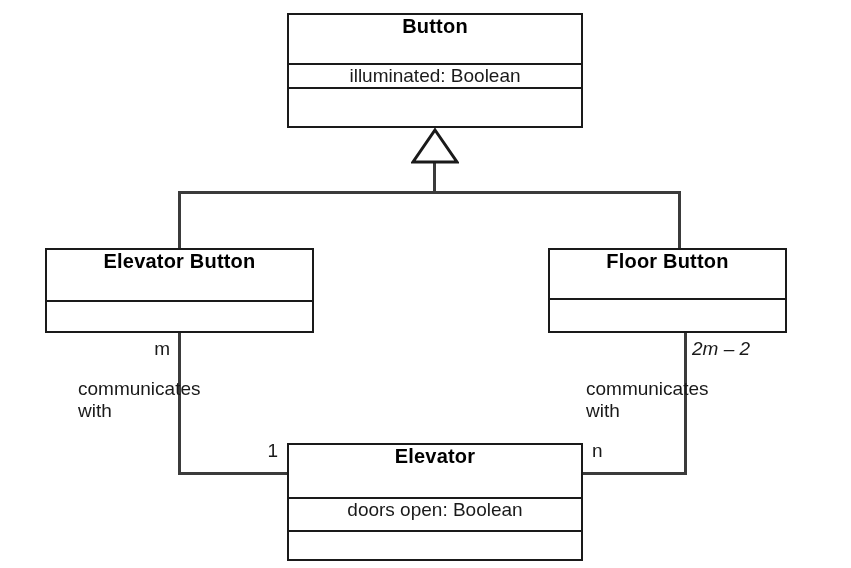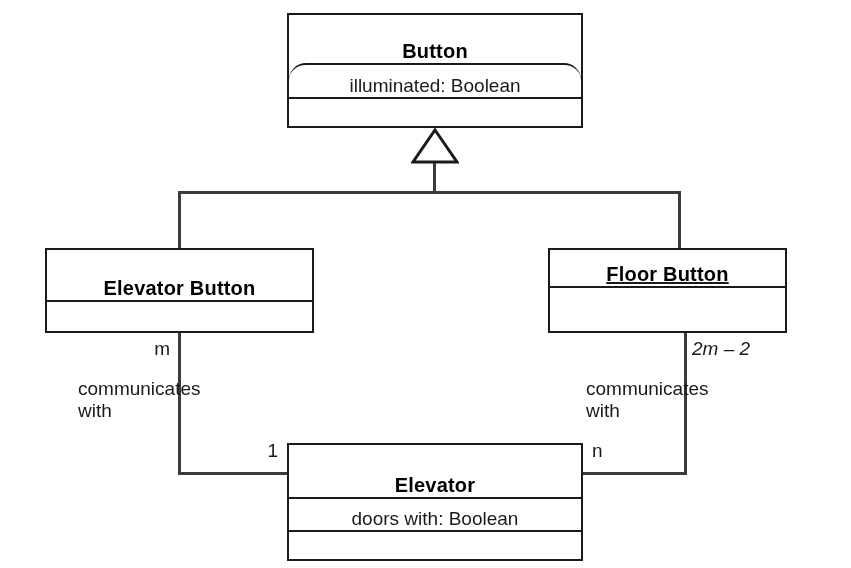--- a/index.html
+++ b/index.html
@@ -23,21 +23,21 @@
   .uml-class {
     position: absolute;
     box-sizing: border-box;
     background: #ffffff;
     border: 2px solid #1a1a1a;
     z-index: 3;
   }
   .uml-compartment {
     box-sizing: border-box;
     display: flex;
-    align-items: flex-end;
+    align-items: flex-start;
     justify-content: center;
     background: #ffffff;
   }
   .uml-compartment + .uml-compartment {
     border-top: 2px solid #1a1a1a;
   }
   .cls-name {
     font-weight: bold;
     font-size: 20px;
     letter-spacing: 0.2px;
@@ -45,31 +45,31 @@
   }
   .cls-attr {
     font-weight: normal;
     font-size: 19px;
     color: #1a1a1a;
   }
 
   
   #class-button       { left: 287px; top: 13px;  width: 296px; height: 115px; }
   #class-button .c1   { height: 48px; }
-  #class-button .c2   { height: 34px; border-radius: 17px; }
+  #class-button .c2   { height: 24px; }
   #class-button .c3   { height: 29px; }
 
   
   #class-elevator-button      { left: 45px;  top: 248px; width: 269px; height: 85px; }
   #class-elevator-button .c1  { height: 50px; }
   #class-elevator-button .c2  { height: 31px; }
 
   
   #class-floor-button      { left: 548px; top: 248px; width: 239px; height: 85px; }
-  #class-floor-button .c1  { height: 36px; text-decoration: underline; }
+  #class-floor-button .c1  { height: 48px; }
   #class-floor-button .c2  { height: 31px; }
 
   
   #class-elevator       { left: 287px; top: 443px; width: 296px; height: 118px; }
   #class-elevator .c1   { height: 52px; }
   #class-elevator .c2   { height: 33px; }
   #class-elevator .c3   { height: 29px; }
 
   
   .line {
@@ -165,21 +165,21 @@
       <span class="cls-name">Floor Button</span>
     </div>
     <div class="uml-compartment c2"></div>
   </div>
 
   <div class="uml-class" id="class-elevator">
     <div class="uml-compartment c1">
       <span class="cls-name">Elevator</span>
     </div>
     <div class="uml-compartment c2">
-      <span class="cls-attr">doors with: Boolean</span>
+      <span class="cls-attr">doors open: Boolean</span>
     </div>
     <div class="uml-compartment c3"></div>
   </div>
 
   <div class="label" id="mult-m">m</div>
   <div class="label" id="mult-1">1</div>
   <div class="label" id="mult-2m2">2m – 2</div>
   <div class="label" id="mult-n">n</div>
 
   <div class="label center" id="assoc-label-left">

